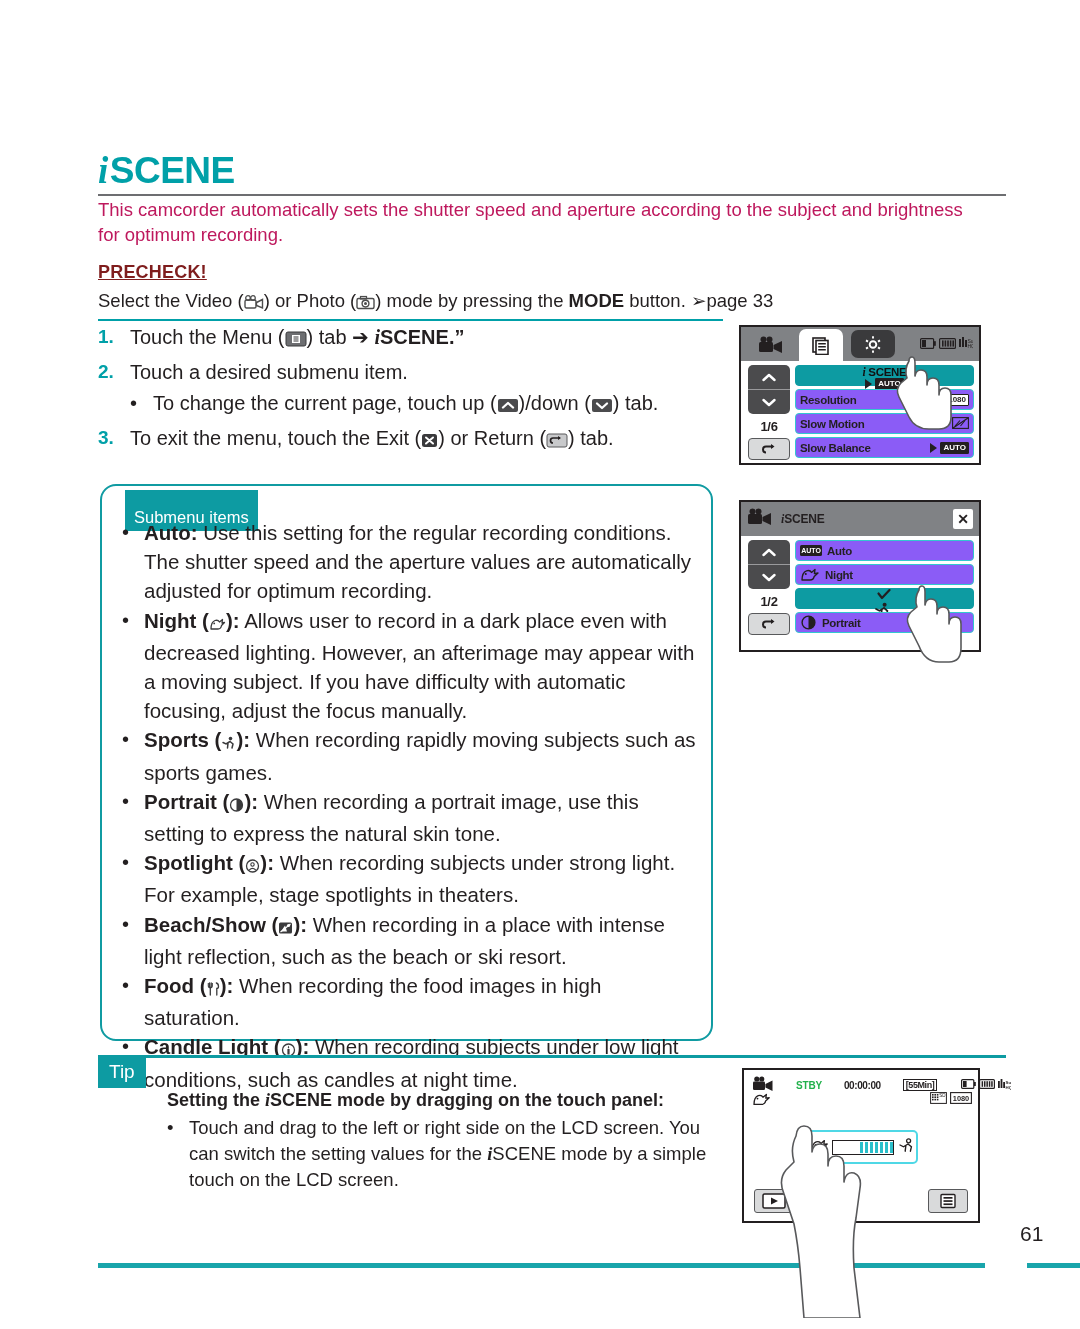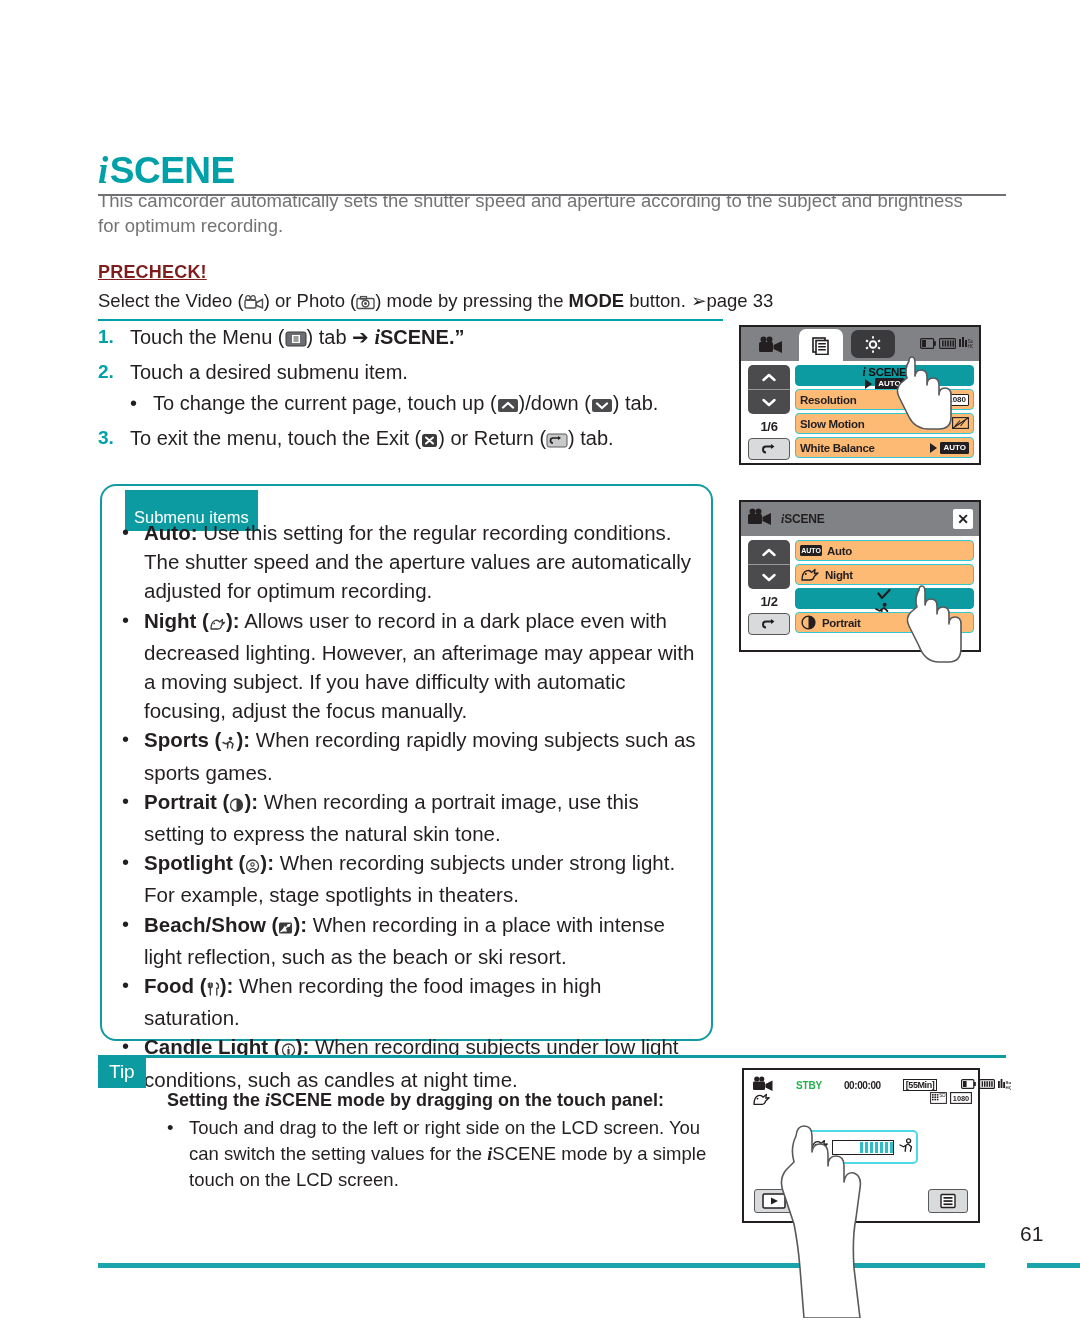--- a/index.html
+++ b/index.html
@@ -47,25 +47,25 @@
     top: 194px;
     width: 908px;
     height: 2px;
     background: #6d6e71;
   }
 
   
   .intro {
     position: absolute;
     left: 98px;
-    top: 188px;
+    top: 197px;
     width: 880px;
     font-size: 18.5px;
     line-height: 25px;
-    color: #737373;
+    color: #be185d;
   }
 
   
   .precheck-head {
     position: absolute;
     left: 98px;
     top: 262px;
     font-size: 18px;
     font-weight: bold;
     color: #7f1d1d;
@@ -353,21 +353,21 @@
     border-radius: 4px;
     margin-bottom: 3px;
     display: flex;
     align-items: center;
     padding: 0 4px;
     box-sizing: border-box;
     font-size: 11.5px;
     font-weight: bold;
     color: #231f20;
     position: relative;
-    background: #fdba74;
+    background: #8b5cf6;
   }
   .mrow.sel { background: #0d9ba2; border-color: #0d9ba2; color: #111; flex-direction: column; }
   .mrow .lbl { flex: 1; letter-spacing: -0.3px; }
   .mrow .rightgrp { display: flex; align-items: center; gap: 3px; }
   .arrow-r {
     width: 0; height: 0;
     border-left: 7px solid #231f20;
     border-top: 5px solid transparent;
     border-bottom: 5px solid transparent;
   }
@@ -808,21 +808,21 @@
               <span>
                 <svg width="17" height="12" viewBox="0 0 17 12">
                     <rect x="0.6" y="0.6" width="15.8" height="10.8" fill="none" stroke="#231f20" stroke-width="1.1"></rect>
                     <path d="M1 11 L16 1" stroke="#231f20" stroke-width="1.4"></path>
                     <path d="M3 9 L8 3.5 M8.5 9 L13 3.5" stroke="#231f20" stroke-width="1.1"></path>
                   </svg>
               </span>
             </span>
           </div>
           <div class="mrow">
-            <span class="lbl">White Balance</span>
+            <span class="lbl">Slow Balance</span>
             <span class="rightgrp">
               <span class="arrow-r"></span>
               <span class="badge">AUTO</span>
             </span>
           </div>
         </div>
 
         <svg class="hand" style="left:150px; top:-6px;" width="70" height="80" viewBox="0 0 70 80">
           <path d="M18 6 Q13 14 16 23 L10 28 Q4 34 8 42 L18 62 Q24 74 38 74 L48 74 Q60 74 60 62 L60 40 Q60 33 54 33 Q48 33 48 40 L48 30 Q48 23 42 23 Q36 23 36 30 L36 22 Q36 15 30 15 Q25 15 24 21 L24 8 Q24 2 21 2 Q18 2 18 6 Z" fill="#ffffff" stroke="#58595b" stroke-width="1.6" stroke-linejoin="round"></path>
         </svg>

